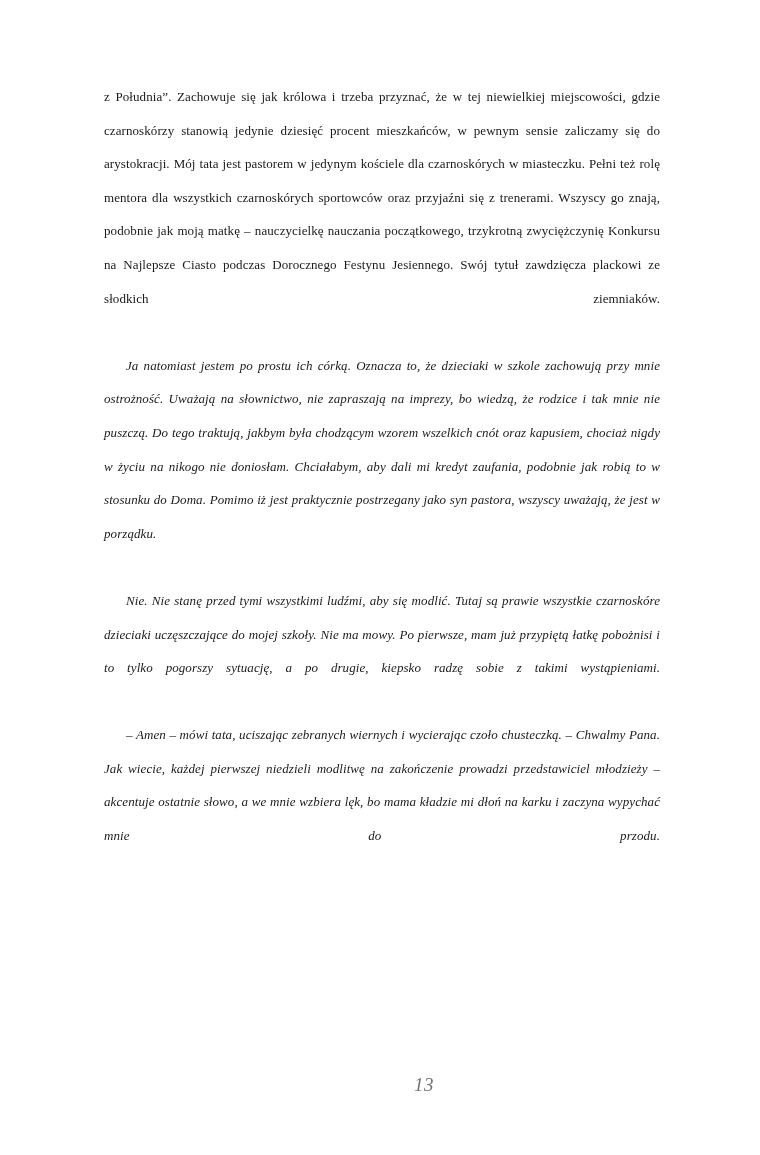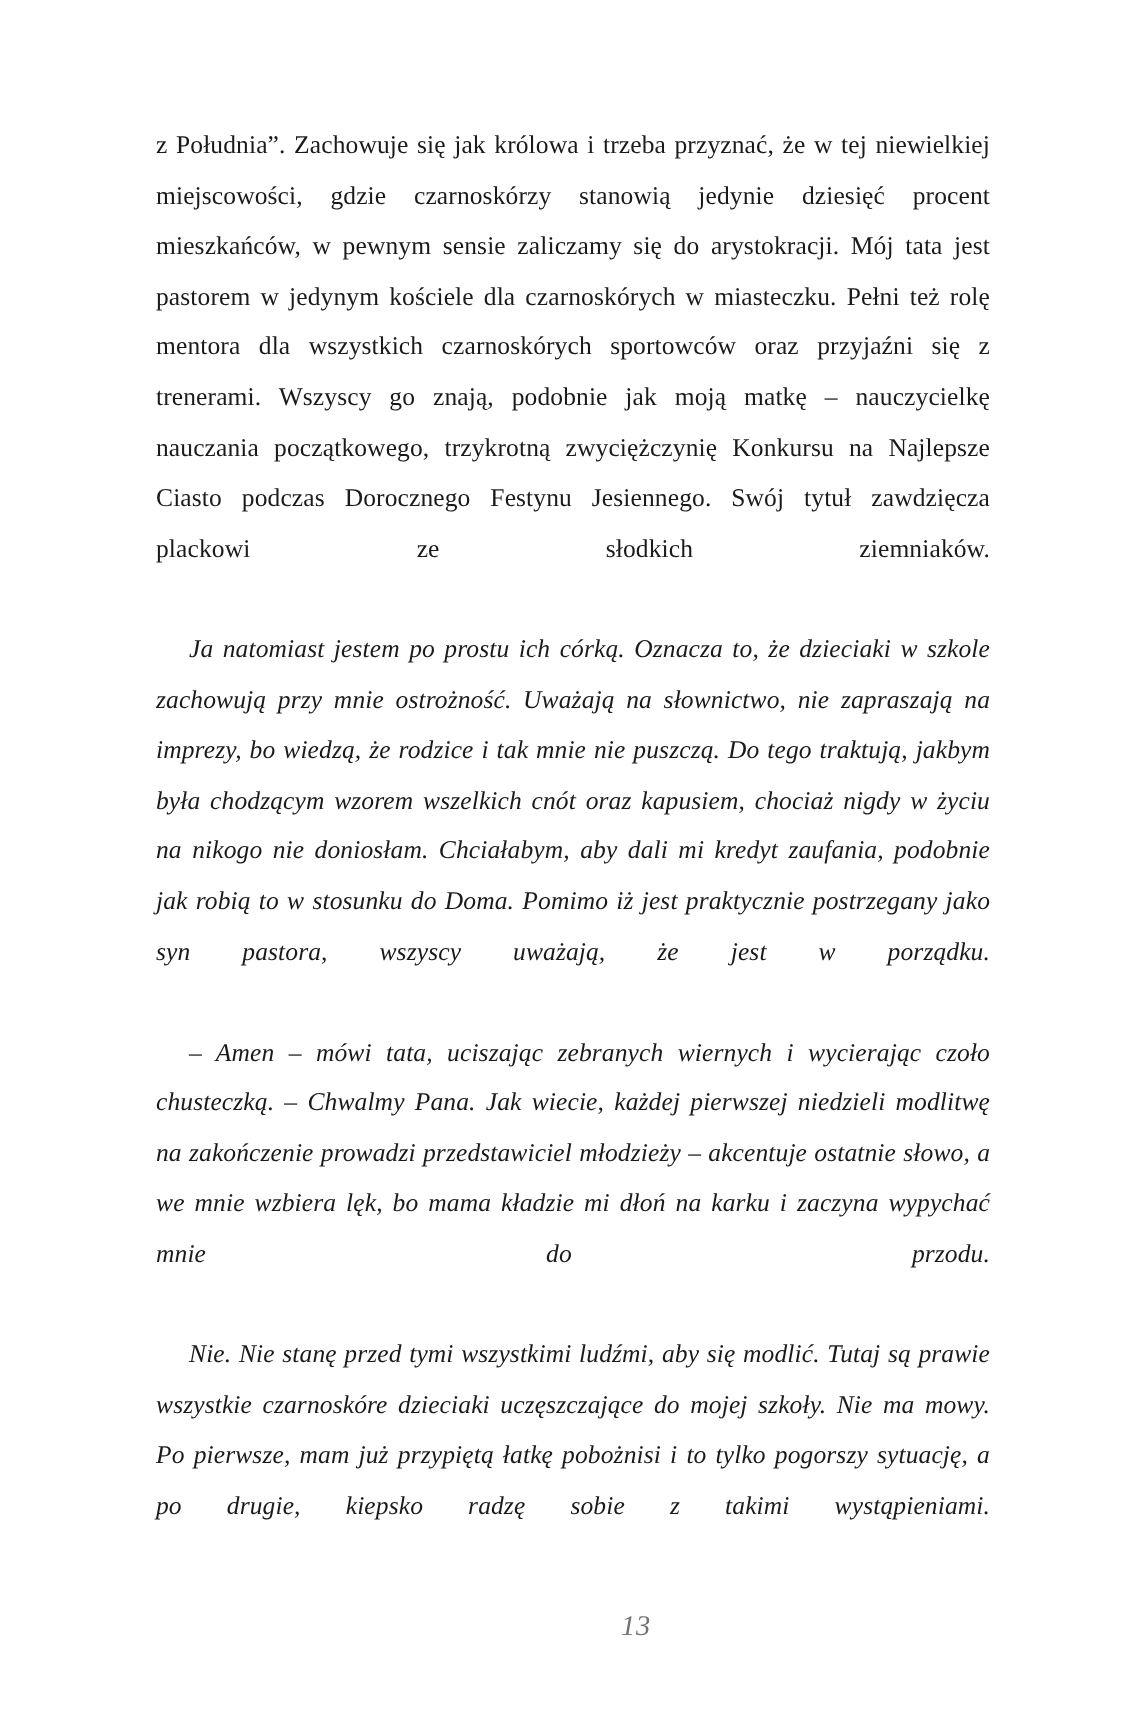--- a/index.html
+++ b/index.html
@@ -31,21 +31,21 @@
     position: absolute;
     left: 104px;
     top: 80px;
     width: 556px;
   }
 
   .para {
     margin: 0;
     text-align: justify;
     text-justify: inter-word;
-    font-size: 17px;
+    font-size: 13px;
     line-height: 33.6px;
     letter-spacing: 0.08px;
     word-spacing: 0.2px;
     text-indent: 0;
     hyphens: manual;
   }
 
   .para + .para {
     text-indent: 22px;
     font-style: italic;
@@ -73,19 +73,19 @@
   }
 </style>
 </head>
 <body>
 
 <div class="page">
 
   <div class="text-block">
     <p class="para">z Południa”. Zachowuje się jak królowa i trzeba przyznać, że w tej niewielkiej miejscowości, gdzie czarnoskórzy stanowią jedynie dziesięć procent mieszkańców, w pewnym sensie zaliczamy się do arystokracji. Mój tata jest pastorem w jedynym kościele dla czarnoskórych w miasteczku. Pełni też rolę mentora dla wszystkich czarnoskórych sportowców oraz przyjaźni się z trenerami. Wszyscy go znają, podobnie jak moją matkę – nauczycielkę nauczania początkowego, trzykrotną zwyciężczynię Konkursu na Najlepsze Ciasto podczas Dorocznego Festynu Jesiennego. Swój tytuł zawdzięcza plackowi ze słodkich ziemniaków.</p>
     <p class="para">Ja natomiast jestem po prostu ich córką. Oznacza to, że dzieciaki w szkole zachowują przy mnie ostrożność. Uważają na słownictwo, nie zapraszają na imprezy, bo wiedzą, że rodzice i tak mnie nie puszczą. Do tego traktują, jakbym była chodzącym wzorem wszelkich cnót oraz kapusiem, chociaż nigdy w życiu na nikogo nie doniosłam. Chciałabym, aby dali mi kredyt zaufania, podobnie jak robią to w stosunku do Doma. Pomimo iż jest praktycznie postrzegany jako syn pastora, wszyscy uważają, że jest w porządku.</p>
+    <p class="para">Nie. Nie stanę przed tymi wszystkimi ludźmi, aby się modlić. Tutaj są prawie wszystkie czarnoskóre dzieciaki uczęszczające do mojej szkoły. Nie ma mowy. Po pierwsze, mam już przypiętą łatkę pobożnisi i to tylko pogorszy sytuację, a po drugie, kiepsko radzę sobie z takimi wystąpieniami.</p>
     <p class="para">– Amen – mówi tata, uciszając zebranych wiernych i wycierając czoło chusteczką. – Chwalmy Pana. Jak wiecie, każdej pierwszej niedzieli modlitwę na zakończenie prowadzi przedstawiciel młodzieży – akcentuje ostatnie słowo, a we mnie wzbiera lęk, bo mama kładzie mi dłoń na karku i zaczyna wypychać mnie do przodu.</p>
-    <p class="para">Nie. Nie stanę przed tymi wszystkimi ludźmi, aby się modlić. Tutaj są prawie wszystkie czarnoskóre dzieciaki uczęszczające do mojej szkoły. Nie ma mowy. Po pierwsze, mam już przypiętą łatkę pobożnisi i to tylko pogorszy sytuację, a po drugie, kiepsko radzę sobie z takimi wystąpieniami.</p>
   </div>
 
   <div class="page-number">13</div>
 
 </div>
 
 </body></html>

